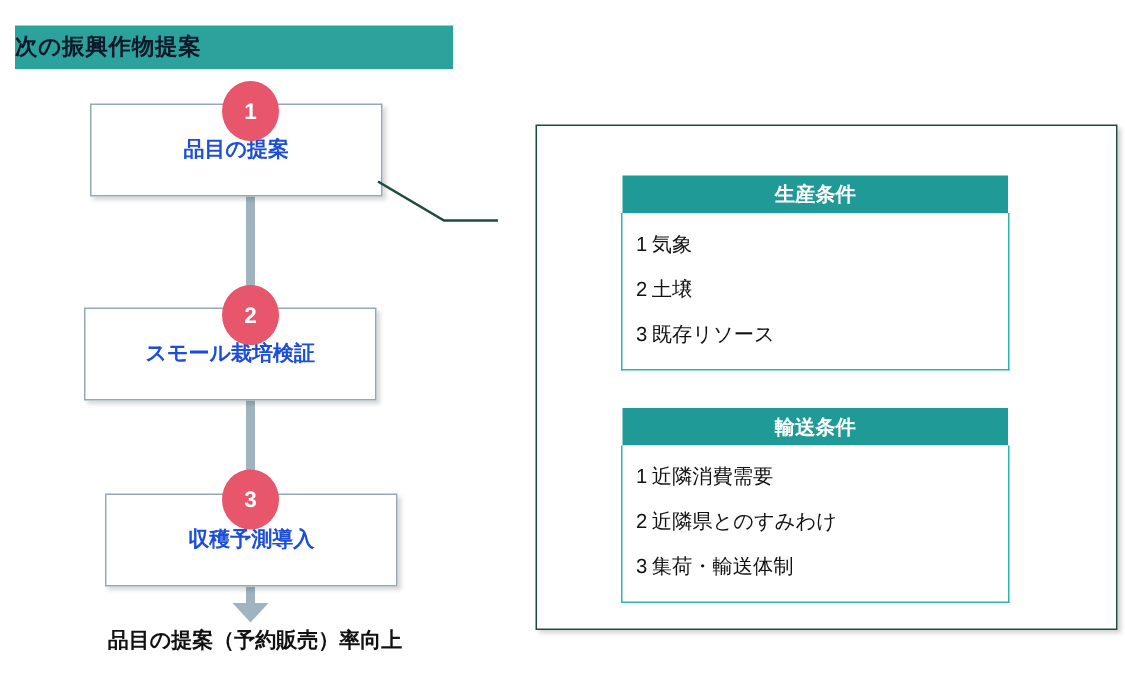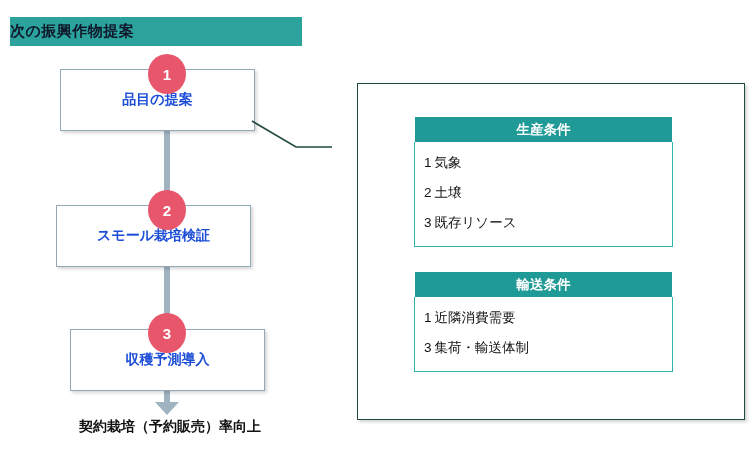--- a/index.html
+++ b/index.html
@@ -152,21 +152,21 @@
   <div class="numcircle n1">
     <span>1</span>
   </div>
   <div class="numcircle n2">
     <span>2</span>
   </div>
   <div class="numcircle n3">
     <span>3</span>
   </div>
 
-  <div class="outcome">契約栽培（予約販売）率向上</div>
+  <div class="outcome">品目の提案（予約販売）率向上</div>
 
   <svg class="callout-svg" viewBox="0 0 110 56">
     <polyline points="12,13 56,39 92,39" fill="none" stroke="#1f4b3a" stroke-width="1.7"></polyline>
   </svg>
 
   <div class="panel">
 
     <div class="cond-table t1">
       <div class="cond-head">生産条件</div>
       <div class="cond-body">
@@ -182,20 +182,23 @@
       </div>
     </div>
 
     <div class="cond-table t2">
       <div class="cond-head">輸送条件</div>
       <div class="cond-body">
         <div class="cond-row">
           <span class="idx">1</span><span>近隣消費需要</span>
         </div>
         <div class="cond-row">
+          <span class="idx">2</span><span>近隣県とのすみわけ</span>
+        </div>
+        <div class="cond-row">
           <span class="idx">3</span><span>集荷・輸送体制</span>
         </div>
       </div>
     </div>
 
   </div>
 
 </div>
 
 </body></html>

